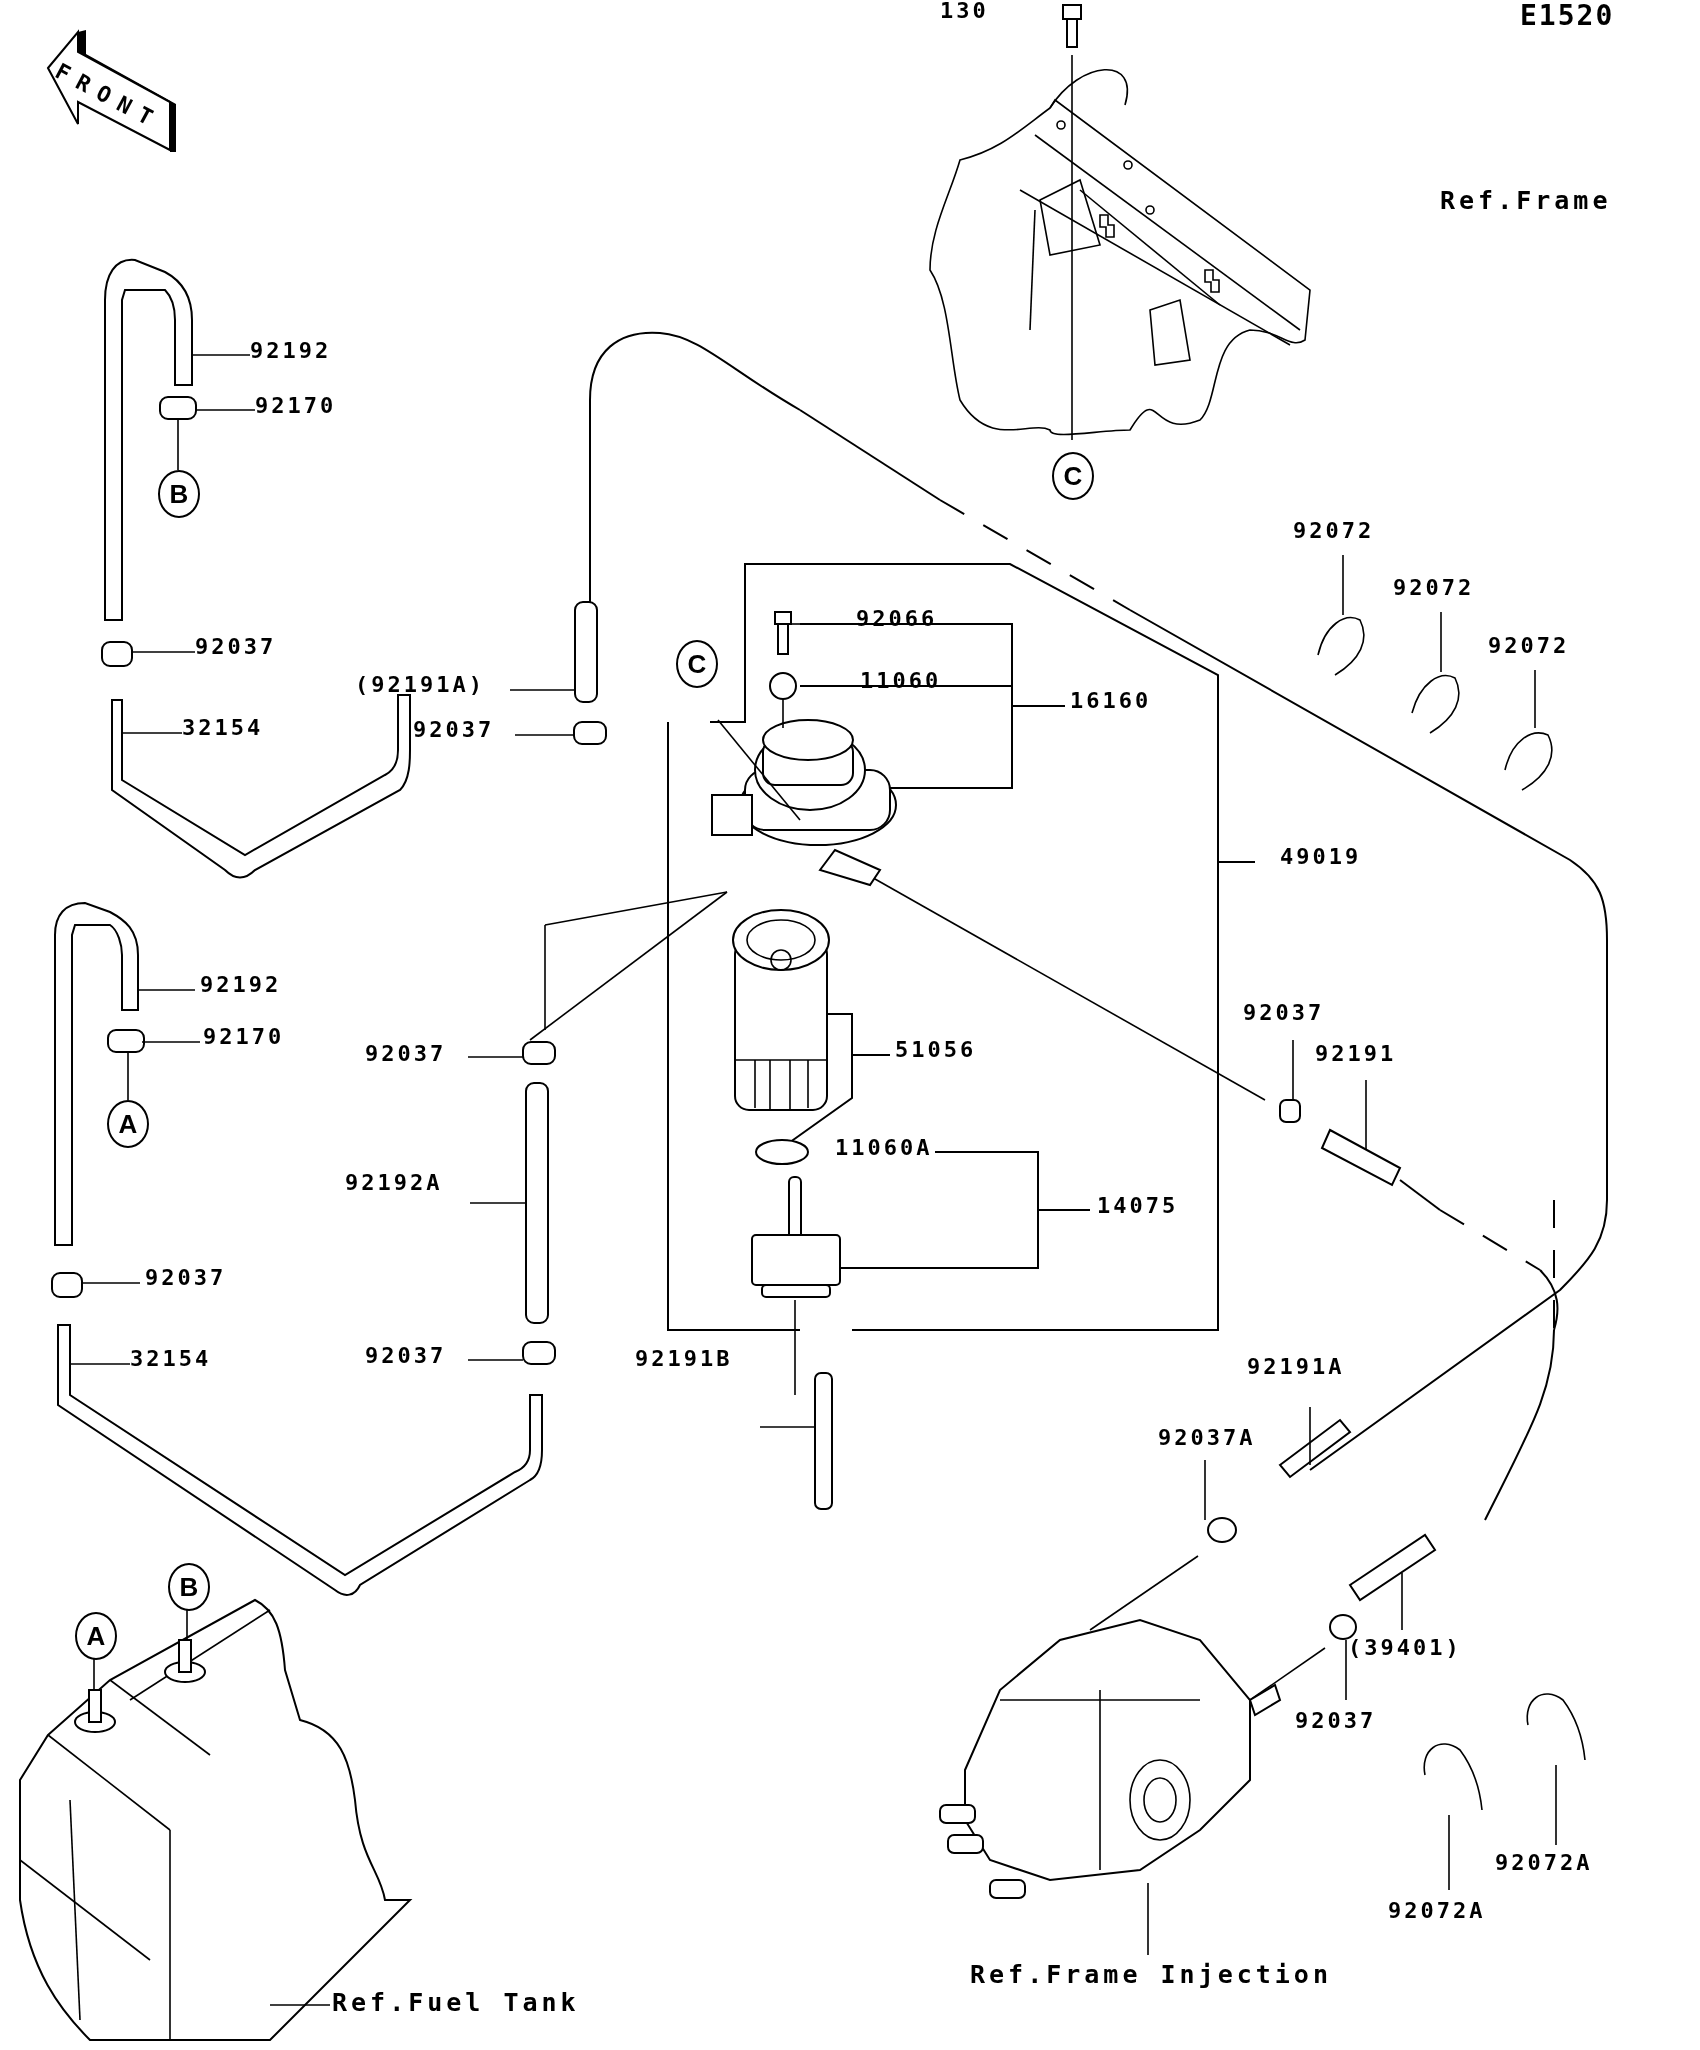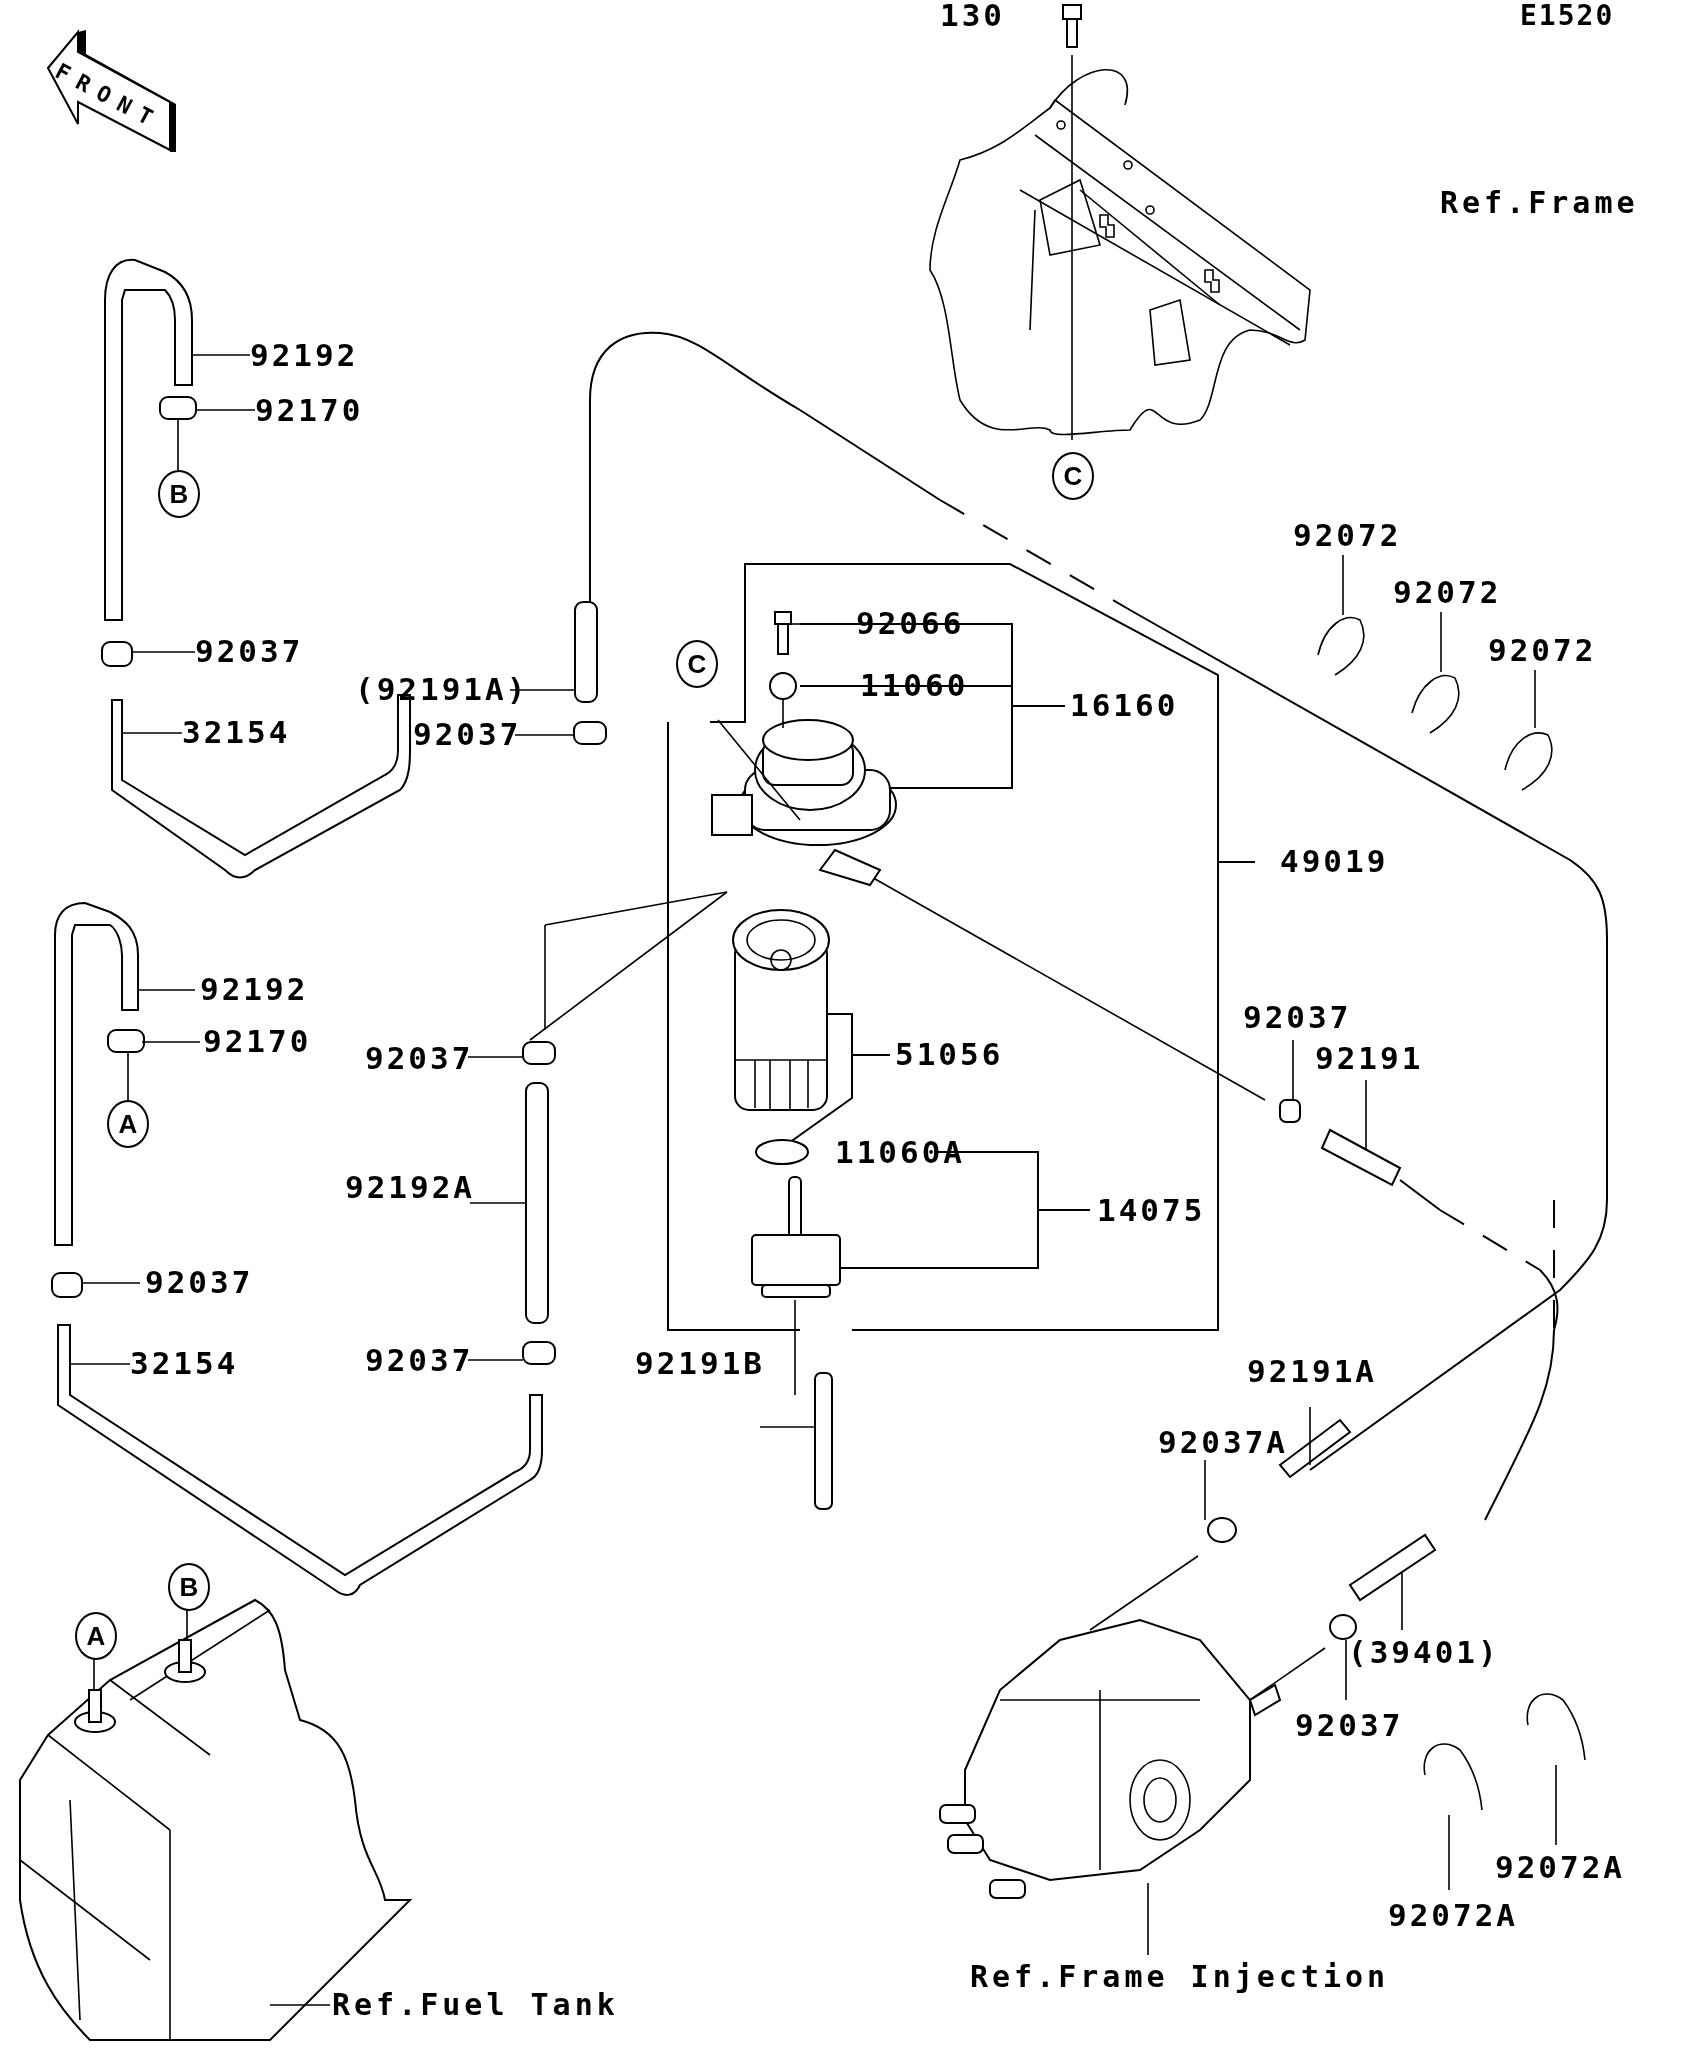--- a/index.html
+++ b/index.html
@@ -2,22 +2,22 @@
 <html><head>
 <meta charset="utf-8">
 <style>
   html,body{margin:0;padding:0;background:#fff;}
   #canvas{position:relative;width:1700px;height:2050px;background:#fff;overflow:hidden;}
   svg#art{position:absolute;left:0;top:0;}
   .ln{stroke:#000;stroke-width:2;fill:none;}
   .thin{stroke:#000;stroke-width:1.6;fill:none;}
   .part{stroke:#000;stroke-width:2;fill:#fff;}
   .dash{stroke:#000;stroke-width:2;fill:none;stroke-dasharray:28 22;}
-  .lbl{position:absolute;font-family:"DejaVu Sans Mono","Liberation Mono",monospace;font-weight:bold;font-size:31px;letter-spacing:3px;color:#000;white-space:nowrap;line-height:1;}
-  .ref{font-size:30px;letter-spacing:4px;}
+  .lbl{position:absolute;font-family:"DejaVu Sans Mono","Liberation Mono",monospace;font-weight:bold;font-size:22px;letter-spacing:3px;color:#000;white-space:nowrap;line-height:1;}
+  .ref{font-size:25px;letter-spacing:4px;}
   .code{font-size:28px;letter-spacing:2px;}
   .circ{position:absolute;width:38px;height:44px;border:2px solid #000;border-radius:50%;background:#fff;font-family:"Liberation Sans",sans-serif;font-weight:bold;font-size:26px;text-align:center;line-height:44px;color:#000;}
 </style>
 </head>
 <body>
 
 <div id="canvas">
 
 <svg id="art" width="1700" height="2050" viewBox="0 0 1700 2050">
 

